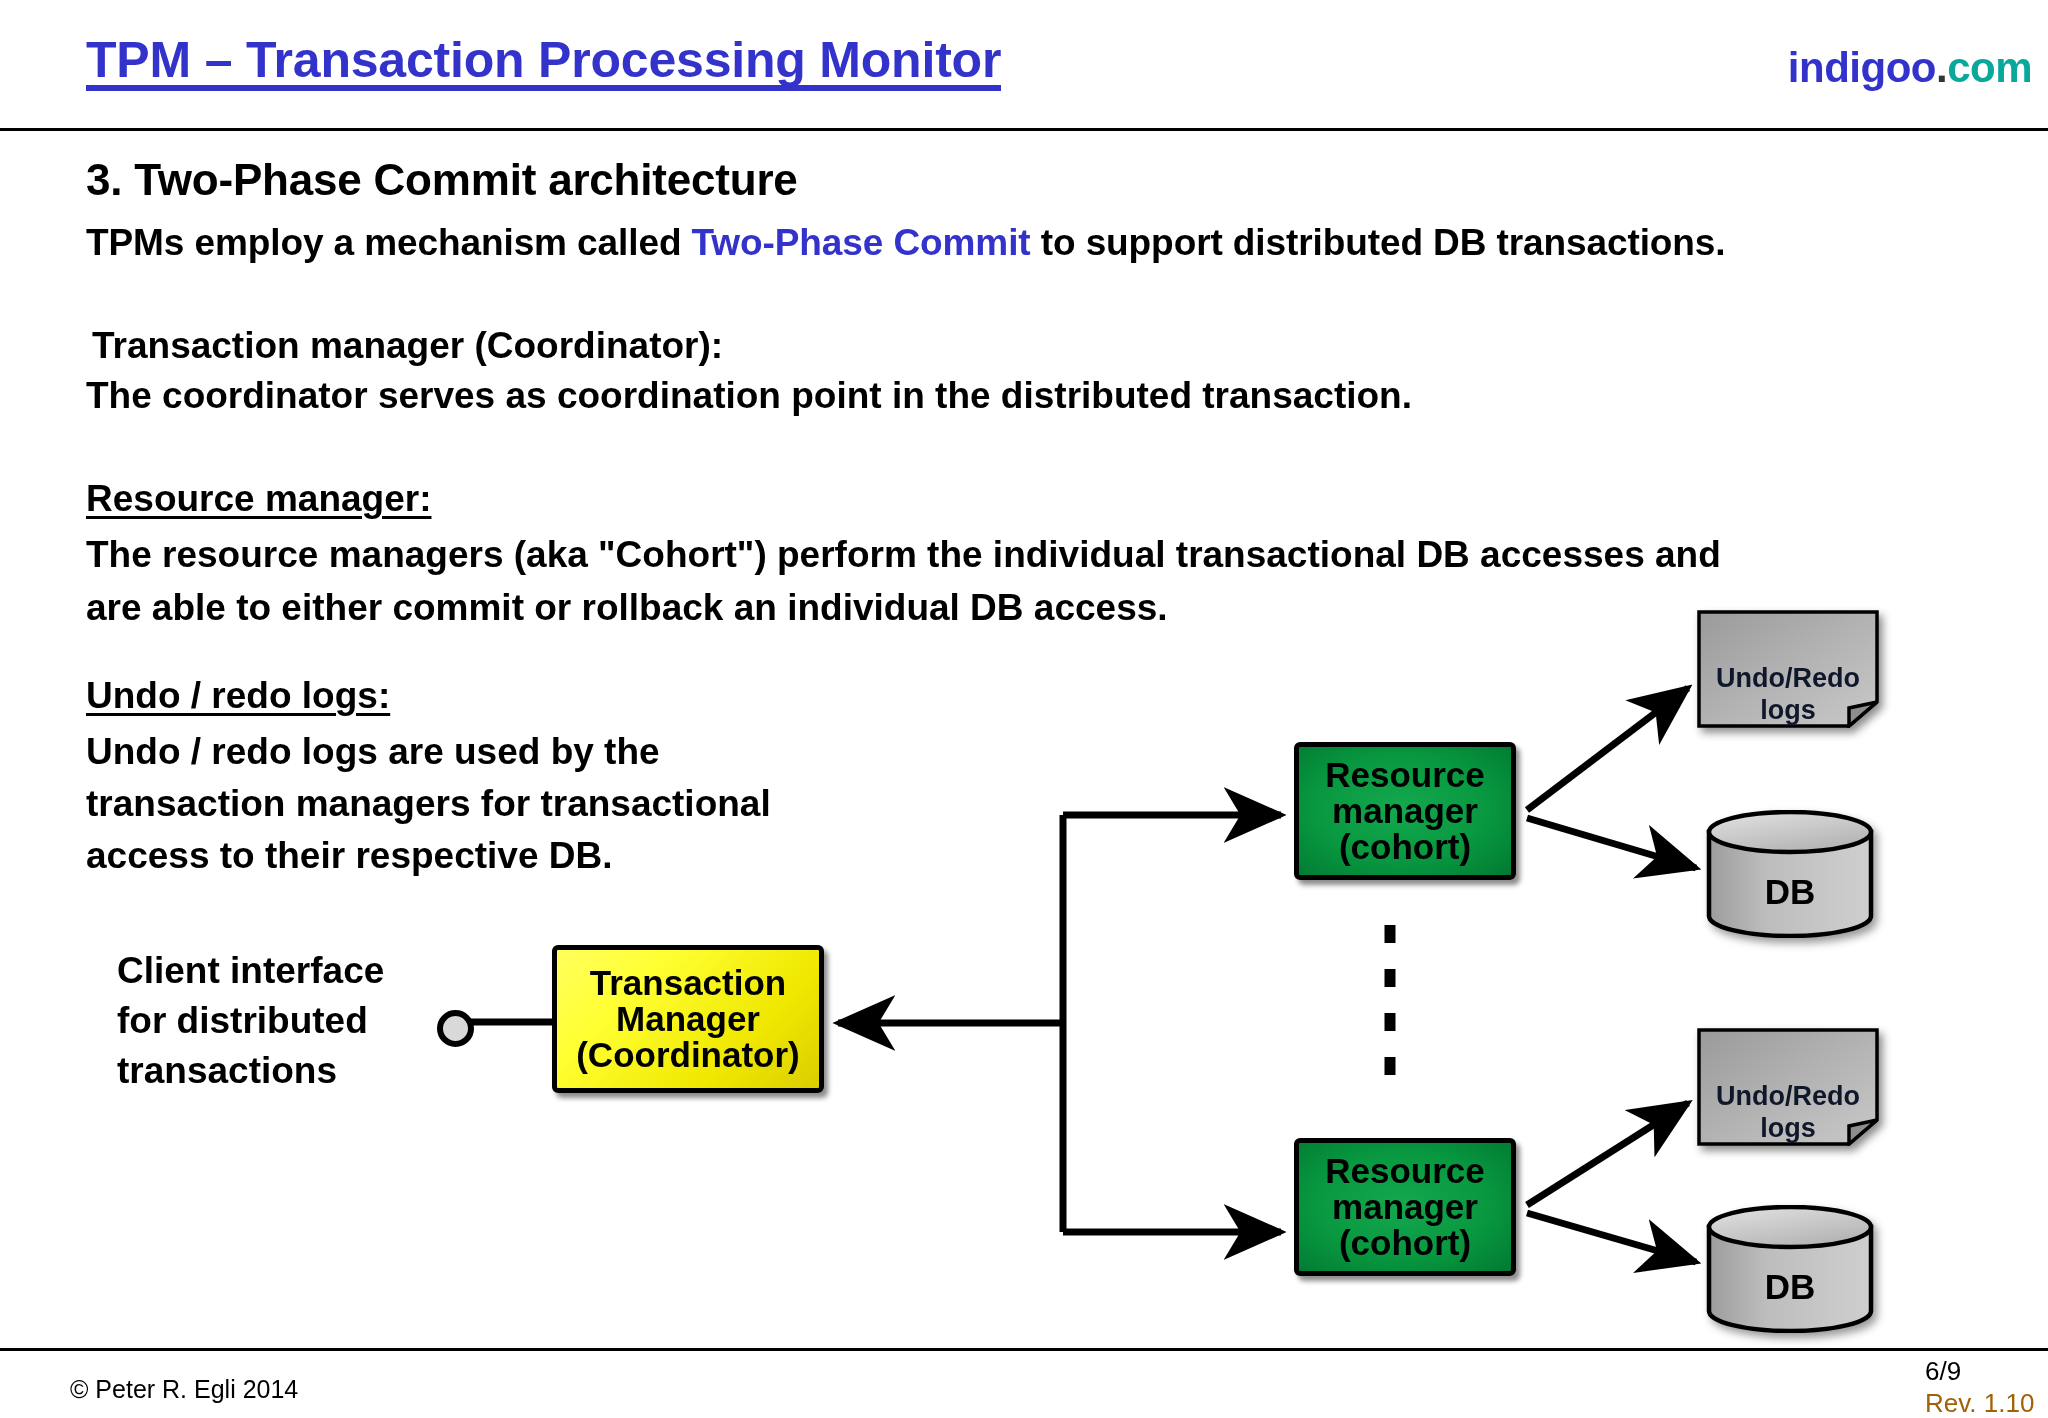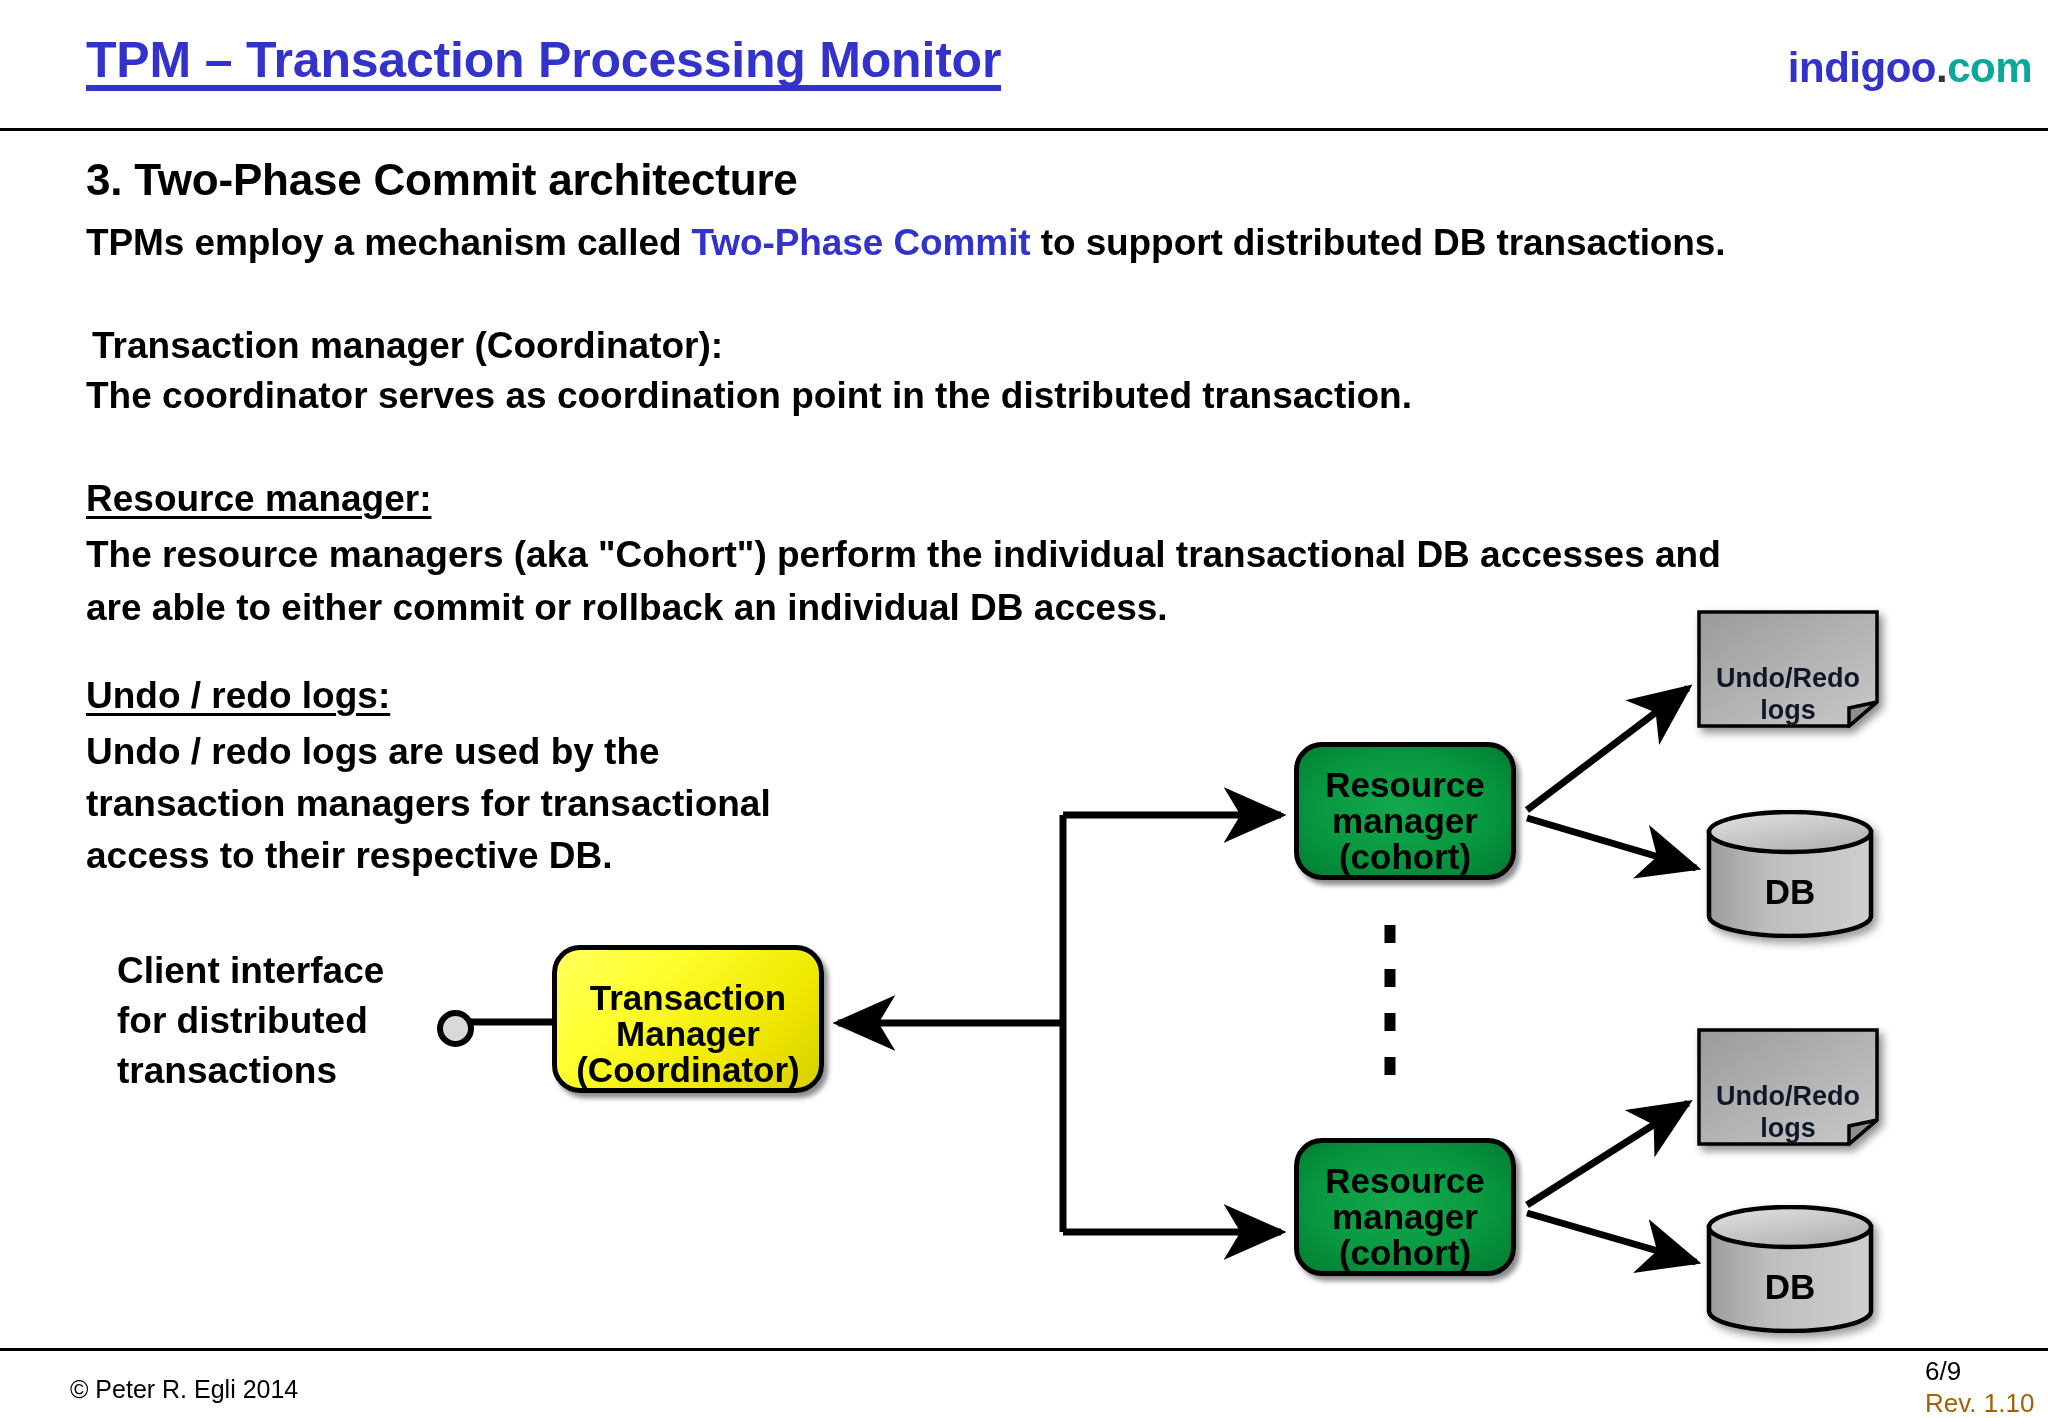--- a/index.html
+++ b/index.html
@@ -71,22 +71,22 @@
   }
 
   
   #diagram{position:absolute;left:0;top:0;width:2048px;height:1418px;pointer-events:none;}
   #diagram *{pointer-events:auto;}
 
   .node{position:absolute;box-sizing:border-box;}
 
   
   .procbox{
-    border:5px solid #000;border-radius:28px;
-    display:flex;flex-direction:column;align-items:center;justify-content:flex-end;
+    border:5px solid #000;border-radius:6px;
+    display:flex;flex-direction:column;align-items:center;justify-content:center;
     font-weight:bold;color:#000;text-align:center;
     box-shadow:4px 5px 5px rgba(0,0,0,0.45);
     line-height:1.03;
   }
   #tm-node{
     left:552px;top:945px;width:272px;height:148px;
     font-size:35px;
     background:linear-gradient(135deg,#ffff5e 0%,#ffff33 28%,#f0e800 70%,#d9cf00 100%);
   }
   .rmbox{

